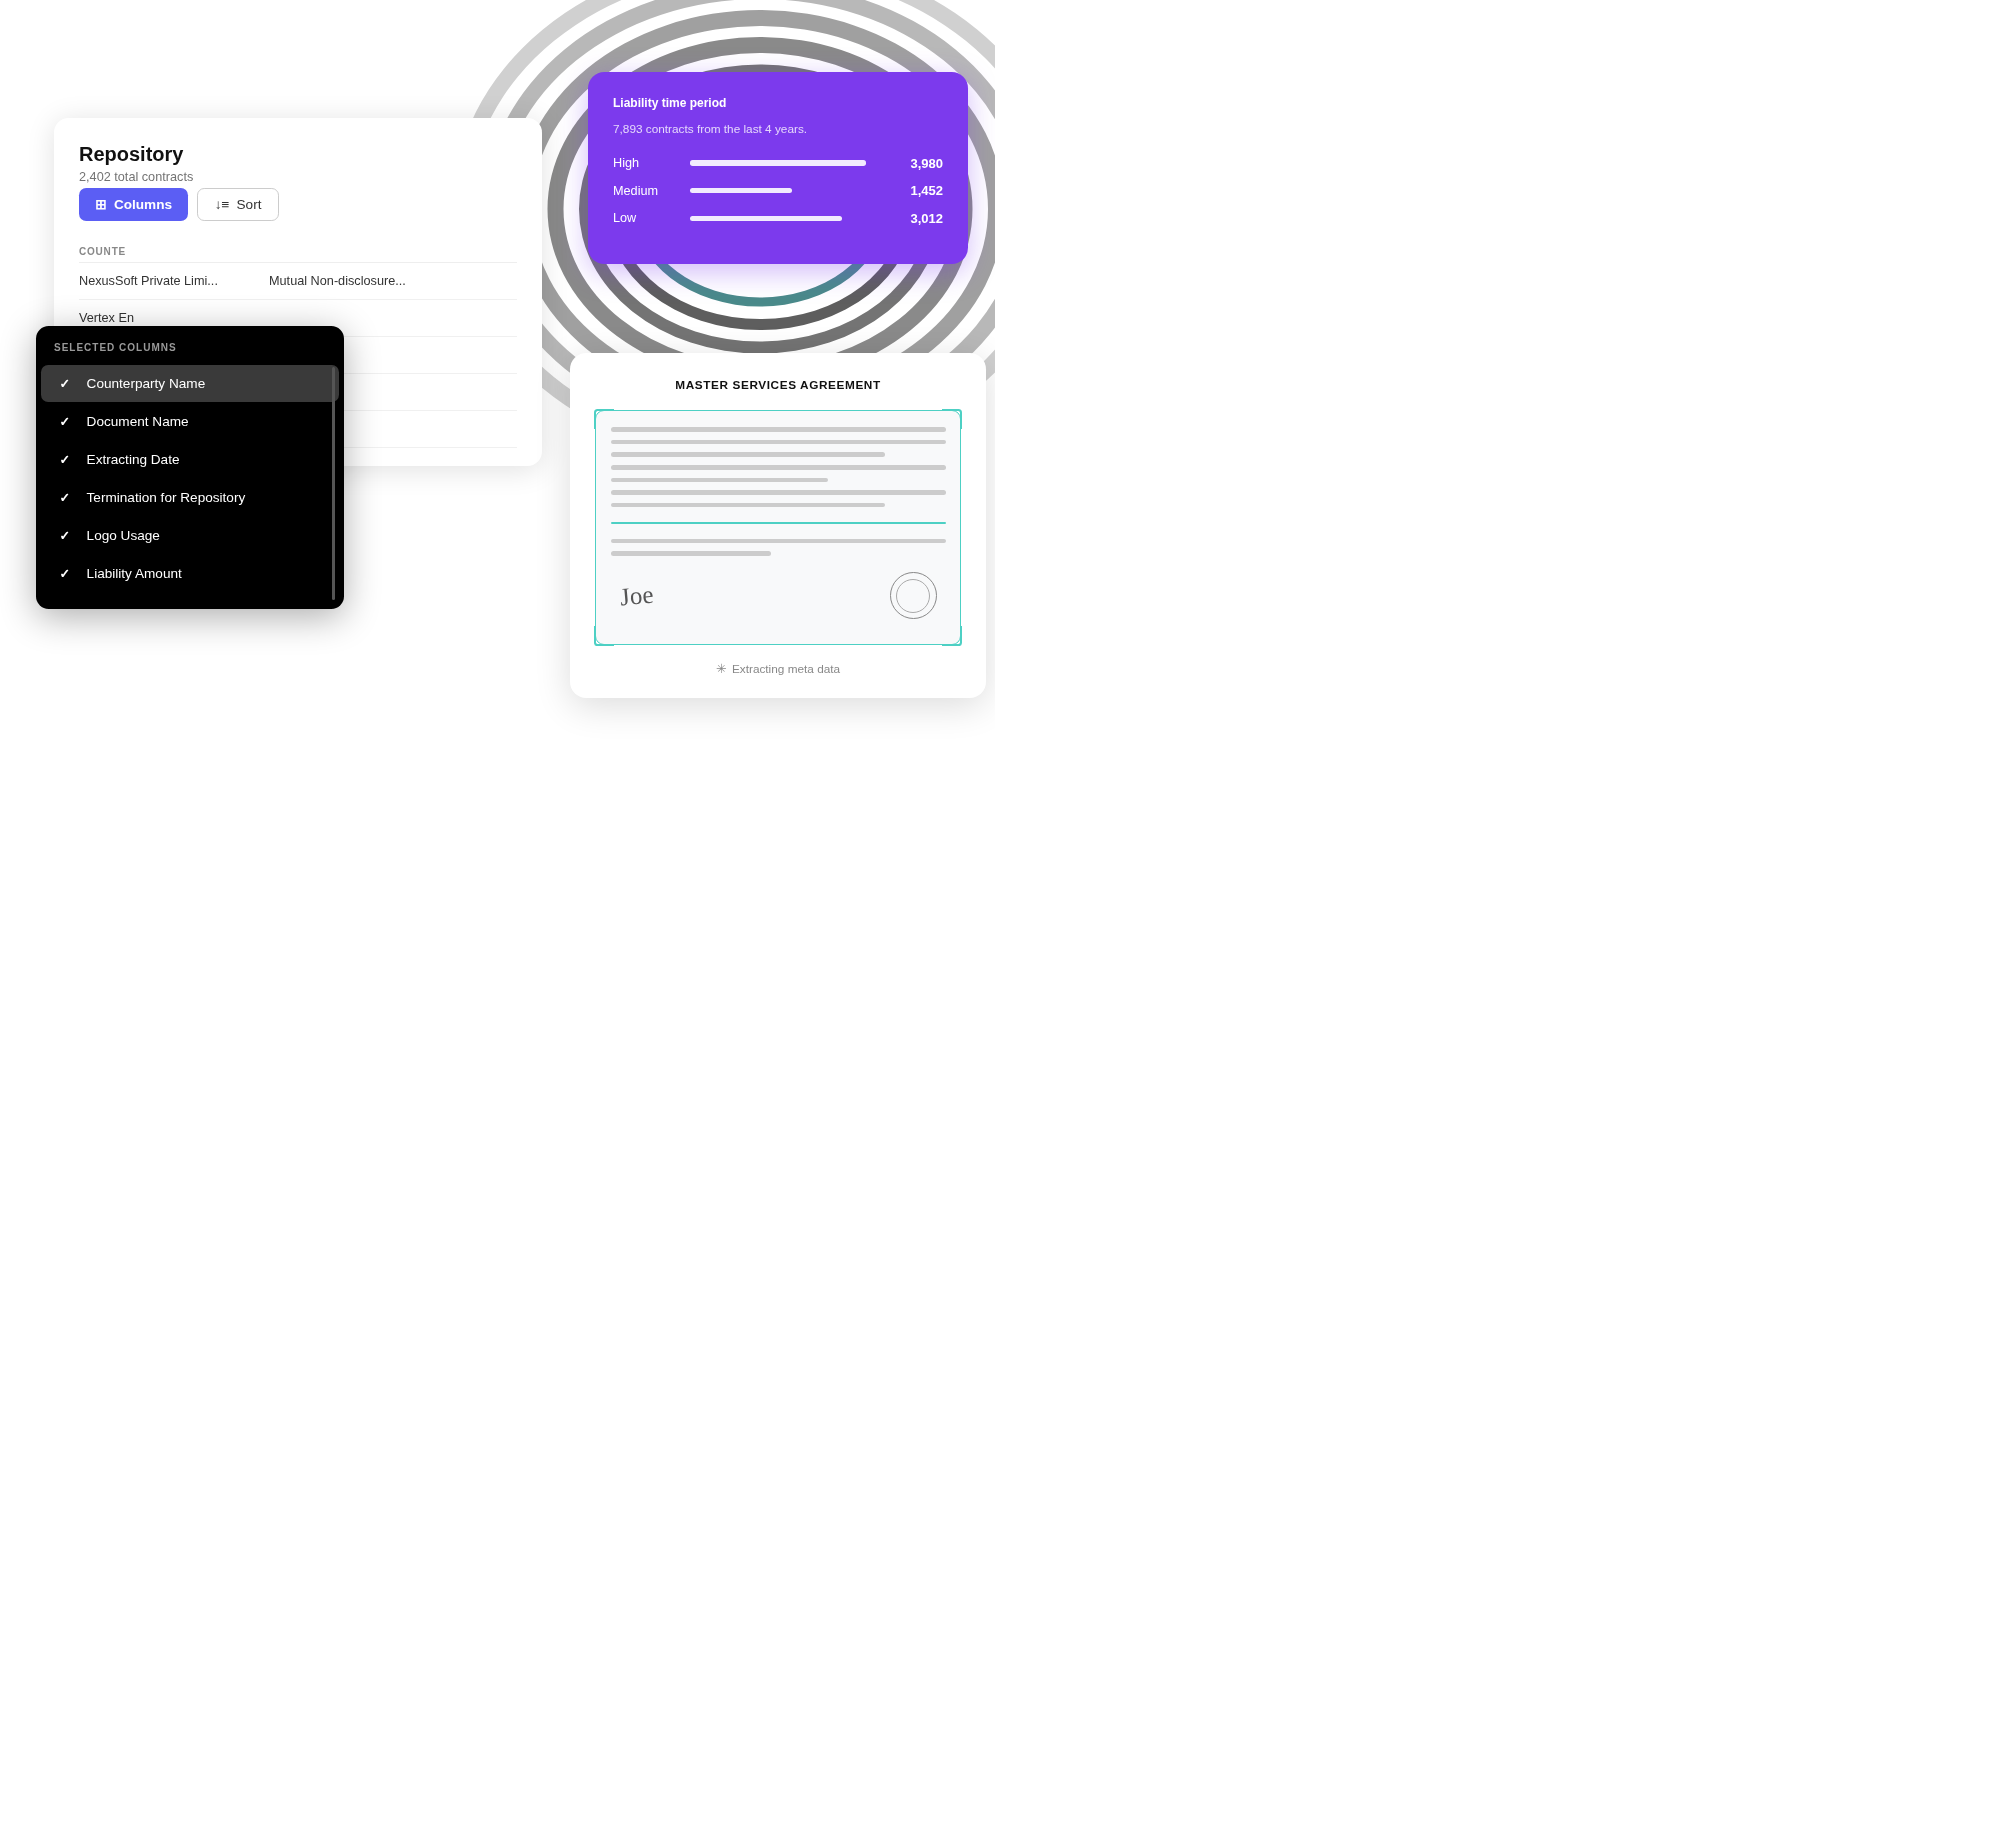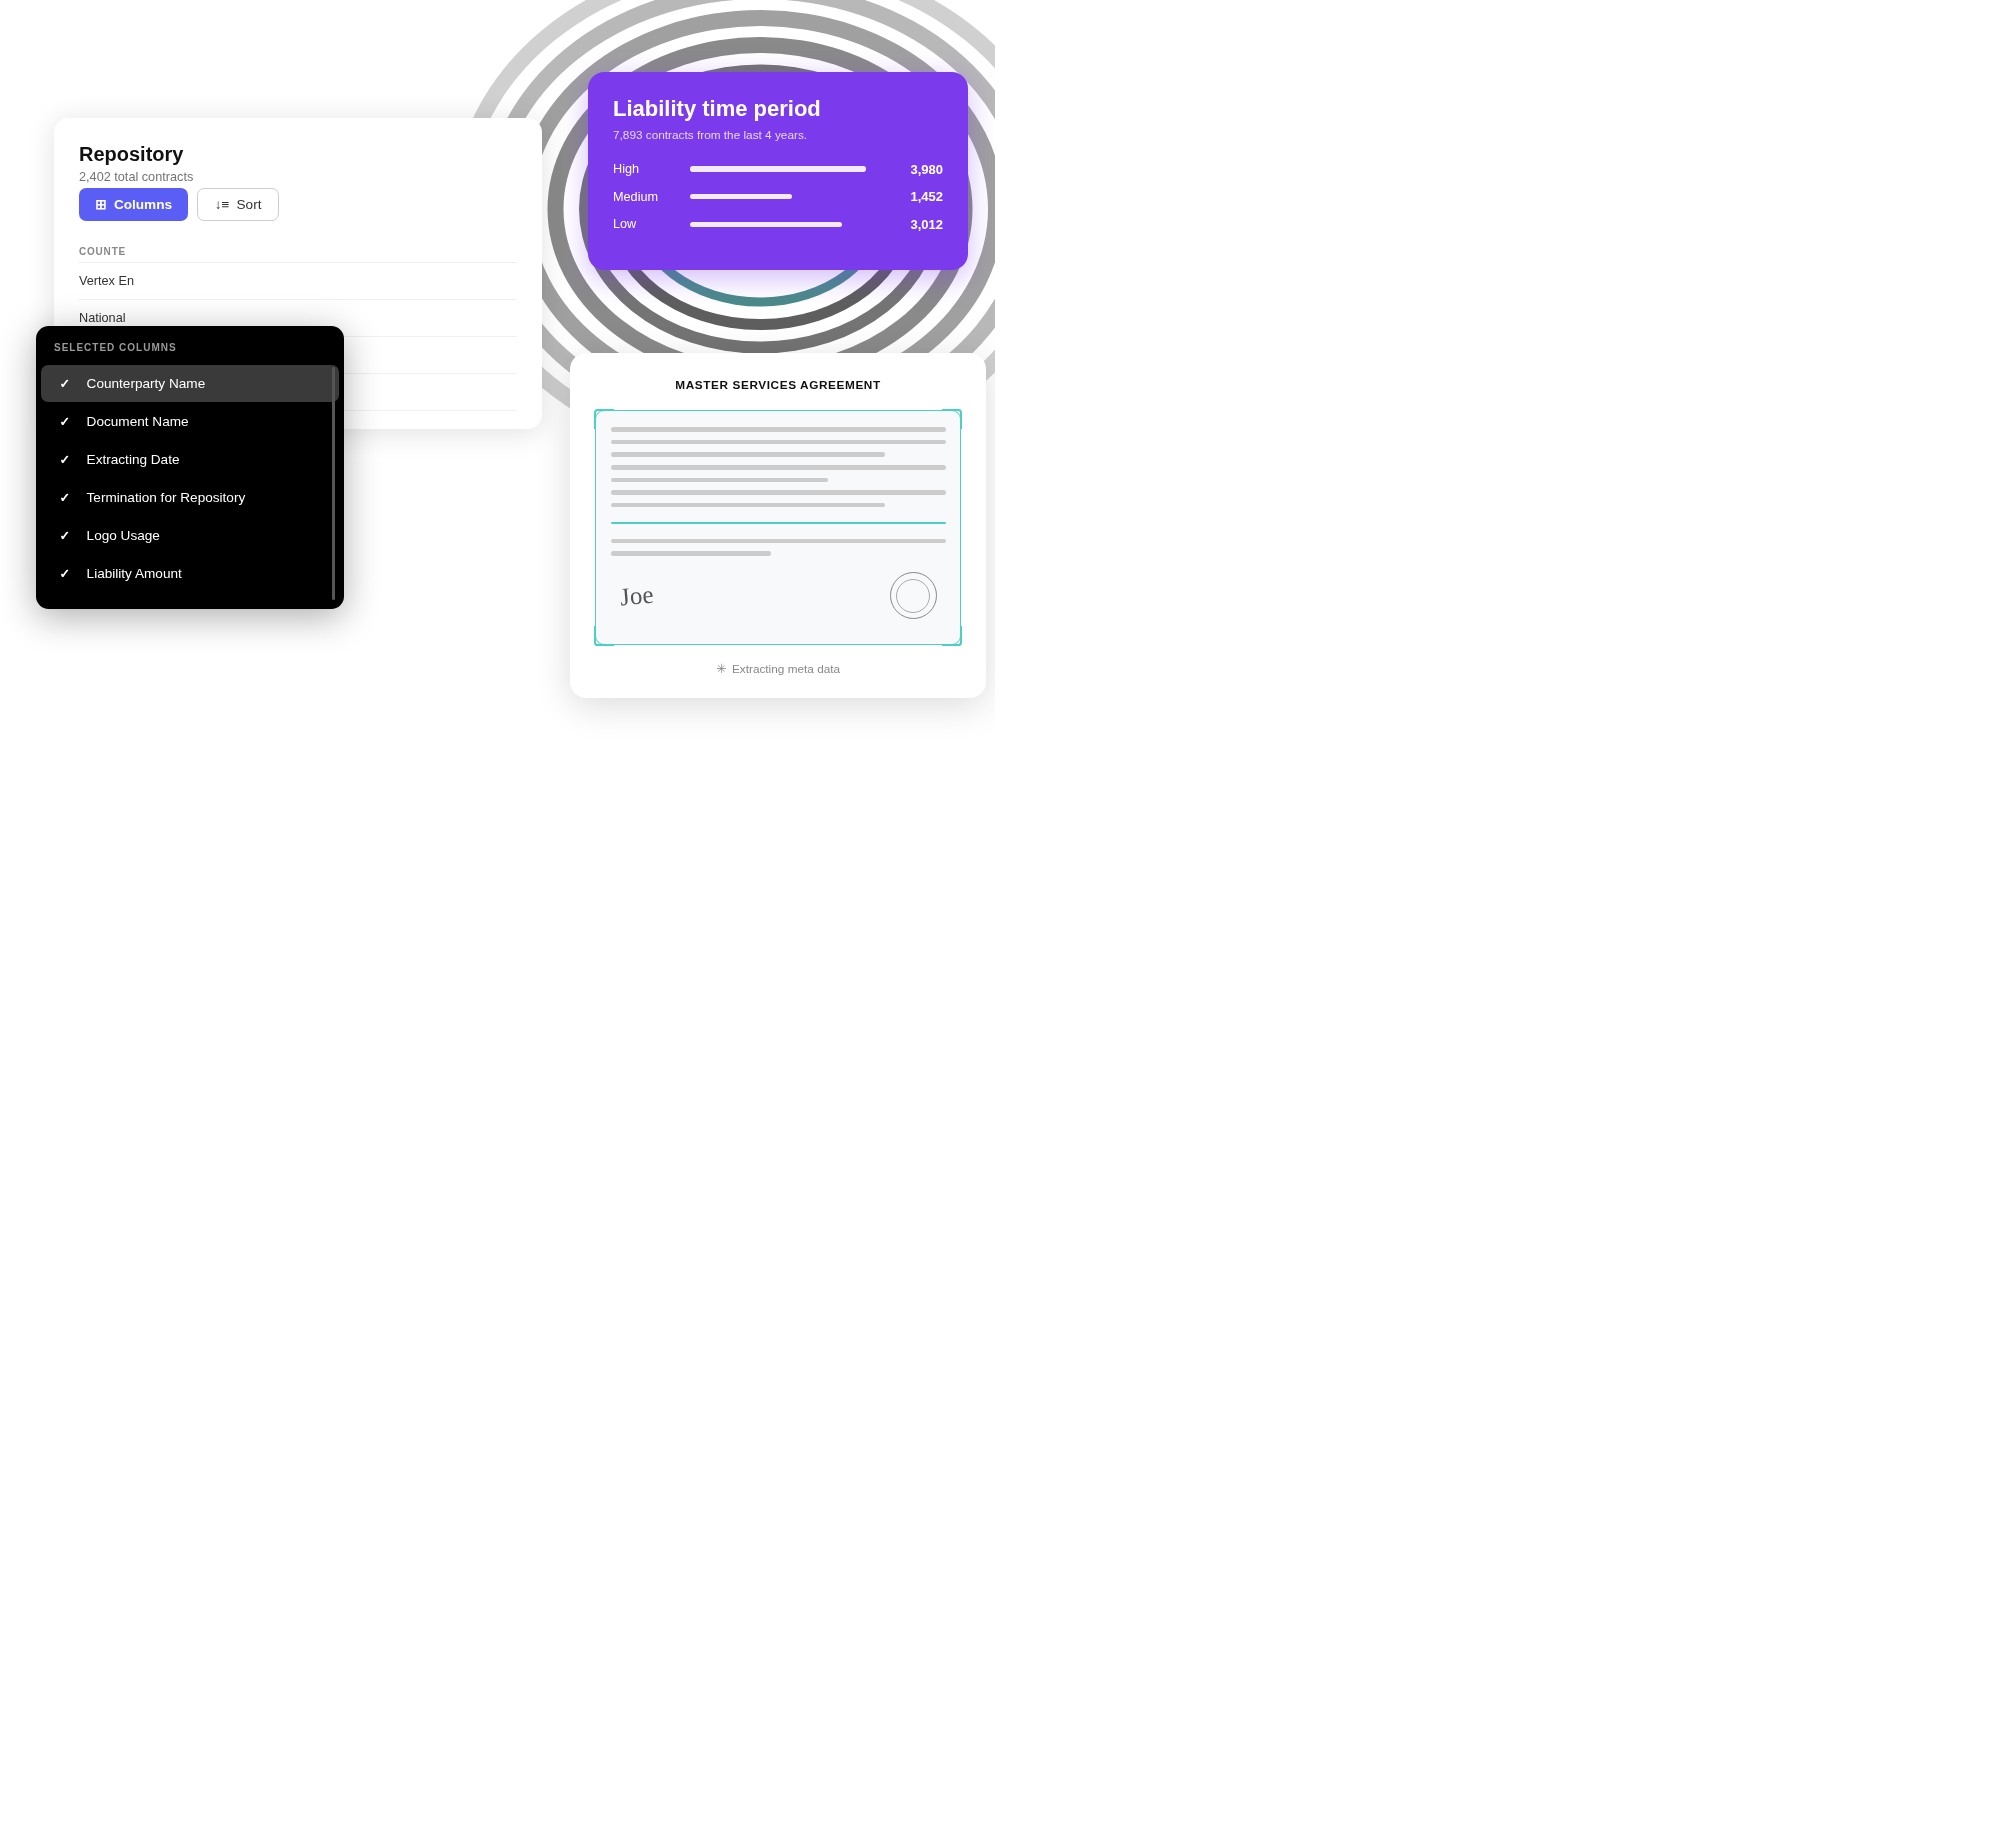--- a/index.html
+++ b/index.html
@@ -194,24 +194,24 @@
       right: 27px;
       width: 380px;
       background: #7c3aed;
       border-radius: 16.3px;
       padding: 23.5px 25px 25px 25px;
       z-index: 15;
       box-shadow: 0 7.2px 29px rgba(124,58,237,0.35);
     }
 
     .liability-title {
-      font-size: 22px;
+      font-size: 12px;
       font-weight: 700;
       color: #fff;
-      margin-bottom: 6px;
+      margin-bottom: 12px;
     }
 
     .liability-subtitle {
       font-size: 11.8px;
       color: rgba(255,255,255,0.8);
       margin-bottom: 20px;
     }
 
     .liability-row {
       display: flex;
@@ -394,20 +394,26 @@
     <button class="btn-sort">
       <span>↓≡</span>
       <span>Sort</span>
     </button>
   </div>
   <div class="table-header">
     <span>COUNTE</span>
   </div>
   <div class="table-row">
     <div class="table-row-data">
+      <div class="cell-counterparty">NexusSoft Private Limi...</div>
+      <div class="cell-doc">Mutual Non-disclosure...</div>
+    </div>
+  </div>
+  <div class="table-row">
+    <div class="table-row-data">
       <div class="cell-counterparty">Vertex En</div>
     </div>
   </div>
   <div class="table-row">
     <div class="table-row-data">
       <div class="cell-counterparty">National</div>
     </div>
   </div>
   <div class="table-row">
     <div class="table-row-data">

